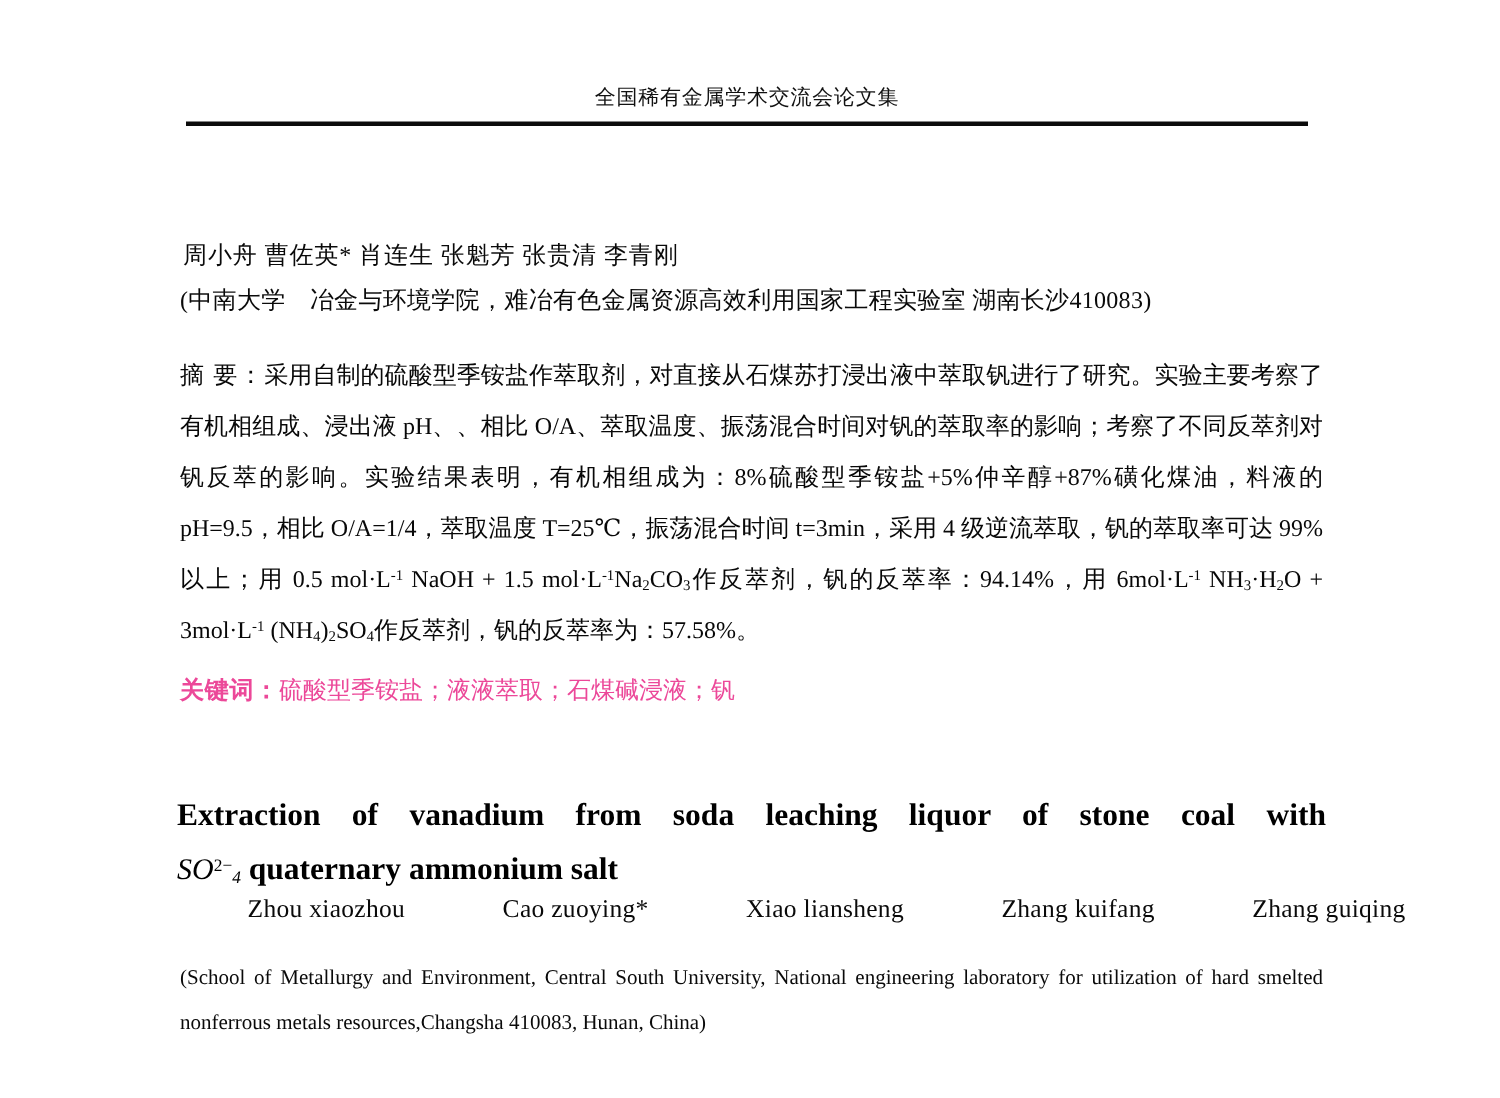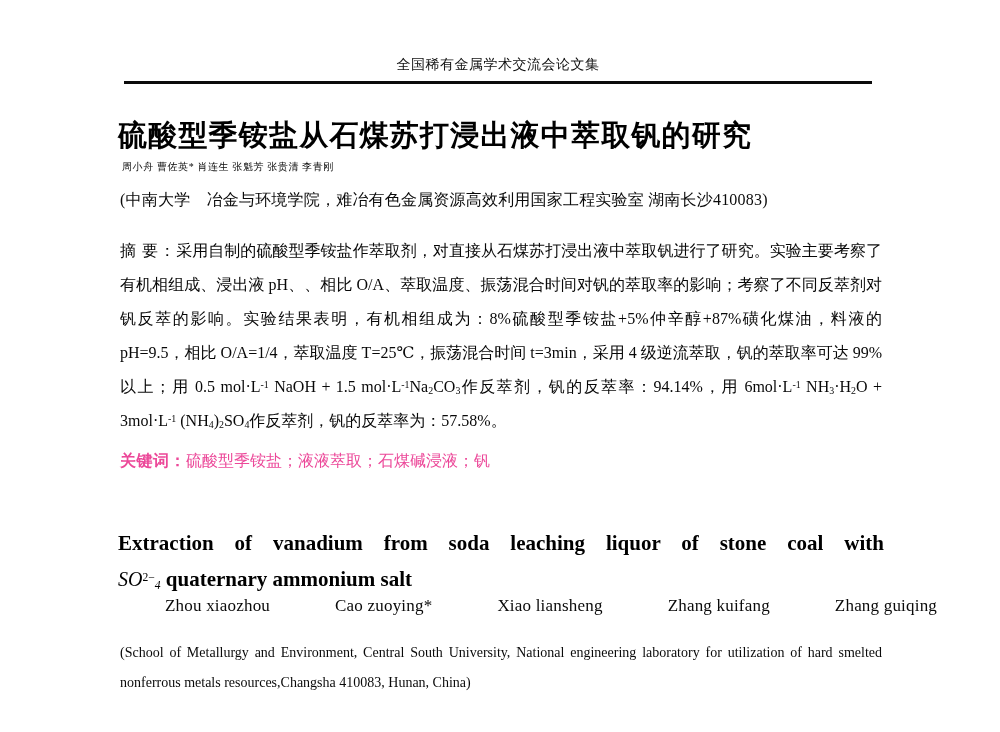--- a/index.html
+++ b/index.html
@@ -57,21 +57,21 @@
     line-height: 1.25;
     color: #000;
   }
 
   
   .cn-authors {
     position: absolute;
     left: 122px;
     top: 160px;
     width: 760px;
-    font-size: 10px;
+    font-size: 16px;
     letter-spacing: 0.6px;
     color: #0a0a0a;
   }
   .cn-affil {
     position: absolute;
     left: 120px;
     top: 190px;
     width: 770px;
     font-size: 16px;
     letter-spacing: 0.2px;
@@ -180,21 +180,20 @@
 </style>
 </head>
 <body>
 
 <div class="page">
 
   <div class="running-header">全国稀有金属学术交流会论文集</div>
 
   <div class="header-rule"></div>
 
-  <h1 class="cn-title">硫酸型季铵盐从石煤苏打浸出液中萃取钒的研究</h1>
 
   <div class="cn-authors">周小舟  曹佐英*  肖连生  张魁芳  张贵清  李青刚</div>
 
   <div class="cn-affil">(中南大学　冶金与环境学院，难冶有色金属资源高效利用国家工程实验室  湖南长沙410083)</div>
 
   <div class="abstract">
     <span class="lead">摘 要：</span><span>采用自制的硫酸型季铵盐作萃取剂，对直接从石煤苏打浸出液中萃取钒进行了研究。实验主要考察了有机相组成、浸出液 pH、、相比 O/A、萃取温度、振荡混合时间对钒的萃取率的影响；考察了不同反萃剂对钒反萃的影响。实验结果表明，有机相组成为：8%硫酸型季铵盐+5%仲辛醇+87%磺化煤油，料液的 pH=9.5，相比 O/A=1/4，萃取温度 T=25℃，振荡混合时间 t=3min，采用 4 级逆流萃取，钒的萃取率可达 99%以上；用 0.5 mol·L</span><sup>-1</sup><span> NaOH + 1.5 mol·L</span><sup>-1</sup><span class="nowrap"><span>Na</span><sub>2</sub><span>CO</span><sub>3</sub></span><span>作反萃剂，钒的反萃率：94.14%，用 6mol·L</span><sup>-1</sup><span class="nowrap"><span> NH</span><sub>3</sub><span>·H</span><sub>2</sub><span>O</span></span><span> + 3mol·L</span><sup>-1</sup><span class="nowrap"><span> (NH</span><sub>4</sub><span>)</span><sub>2</sub><span>SO</span><sub>4</sub></span><span>作反萃剂，钒的反萃率为：57.58%。</span>
   </div>
 
   <div class="kw">

